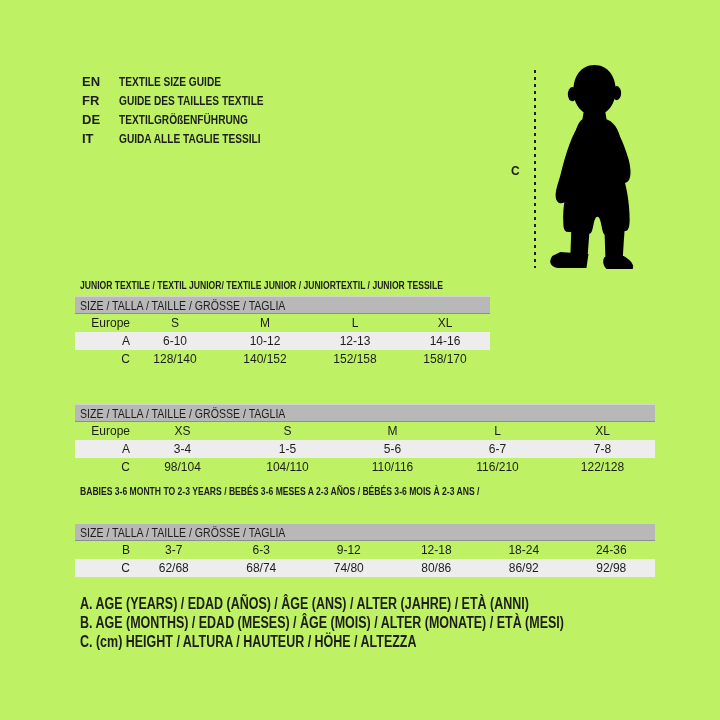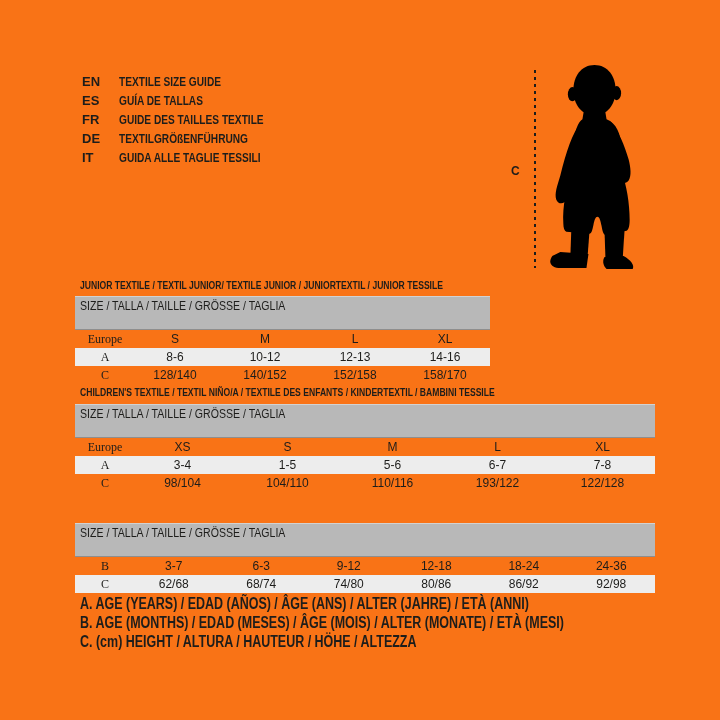--- a/index.html
+++ b/index.html
@@ -3,21 +3,21 @@
 <meta charset="utf-8">
 <style>
   html, body { margin: 0; padding: 0; }
   body {
     width: 720px; height: 720px;
     background: #ffffff;
     font-family: "Liberation Sans", sans-serif;
     color: #1d1d1b;
     overflow: hidden;
   }
-  .canvas { position: relative; width: 720px; height: 720px; background: #f97316; }
+  .canvas { position: relative; width: 720px; height: 720px; background: #bef264; }
 
   
   .cond   { display: inline-block; transform: scaleX(0.78); transform-origin: 0 50%; white-space: nowrap; }
   .cond-m { display: inline-block; transform: scaleX(0.88); transform-origin: 0 50%; white-space: nowrap; }
 
   
   .lang-list { position: absolute; left: 82px; top: 72px; }
   .lang-row { display: flex; height: 19px; line-height: 19px; font-weight: bold; font-size: 13px; }
   .lang-code { width: 37px; }
   .lang-label { }
@@ -30,56 +30,52 @@
   }
   .fig-label { position: absolute; left: 511px; top: 164px; font-weight: bold; font-size: 12px; }
   .toddler { position: absolute; left: 544px; top: 63px; }
 
   
   .sec-title { position: absolute; left: 80px; font-weight: bold; font-size: 11px; line-height: 19px; }
 
   
   .stable { position: absolute; left: 75px; }
   .thead {
-    height: 34px; line-height: 19px;
+    height: 18px; line-height: 19px;
     background: #b8b8b8;
     border-top: 1px solid #d2d2d2;
     border-bottom: 1px solid #8e8e8e;
     padding-left: 5px; box-sizing: border-box;
     font-size: 12px;
   }
   .trow { display: grid; height: 18px; line-height: 18px; font-size: 12px; }
   .trow.shaded { background: #ededed; }
   .cols5 { grid-template-columns: 55px 1fr 1fr 1fr 1fr; }
   .cols6 { grid-template-columns: 55px 1fr 1fr 1fr 1fr 1fr; }
   .cols7 { grid-template-columns: 55px 1fr 1fr 1fr 1fr 1fr 1fr; }
   .cell { text-align: center; overflow: hidden; }
-  .cell.rowlabel { text-align: center; padding-left: 5px; font-family: Liberation Serif, serif; }
+  .cell.rowlabel { text-align: right; padding-left: 5px; }
 
   .t1 { top: 296px; width: 415px; }
   .t2 { top: 404px; width: 580px; }
   .t3 { top: 523px; width: 580px; }
 
   
   .legend { position: absolute; left: 80px; top: 594px; }
   .legend-line { height: 19px; line-height: 19px; font-weight: bold; font-size: 16px; }
 </style>
 </head>
 <body>
 
 <div class="canvas">
 
   <div class="lang-list">
     <div class="lang-row">
       <span class="lang-code">EN</span>
       <span class="lang-label cond">TEXTILE SIZE GUIDE</span>
-    </div>
-    <div class="lang-row">
-      <span class="lang-code">ES</span>
-      <span class="lang-label cond">GUÍA DE TALLAS</span>
     </div>
     <div class="lang-row">
       <span class="lang-code">FR</span>
       <span class="lang-label cond">GUIDE DES TAILLES TEXTILE</span>
     </div>
     <div class="lang-row">
       <span class="lang-code">DE</span>
       <span class="lang-label cond">TEXTILGRÖßENFÜHRUNG</span>
     </div>
     <div class="lang-row">
@@ -117,37 +113,34 @@
     </div>
     <div class="trow cols5">
       <div class="cell rowlabel">Europe</div>
       <div class="cell">S</div>
       <div class="cell">M</div>
       <div class="cell">L</div>
       <div class="cell">XL</div>
     </div>
     <div class="trow cols5 shaded">
       <div class="cell rowlabel">A</div>
-      <div class="cell">8-6</div>
+      <div class="cell">6-10</div>
       <div class="cell">10-12</div>
       <div class="cell">12-13</div>
       <div class="cell">14-16</div>
     </div>
     <div class="trow cols5">
       <div class="cell rowlabel">C</div>
       <div class="cell">128/140</div>
       <div class="cell">140/152</div>
       <div class="cell">152/158</div>
       <div class="cell">158/170</div>
     </div>
   </div>
 
-  <div class="sec-title" style="top:383px">
-    <span class="cond">CHILDREN'S TEXTILE / TEXTIL NIÑO/A / TEXTILE DES ENFANTS / KINDERTEXTIL / BAMBINI TESSILE</span>
-  </div>
   <div class="stable t2">
     <div class="thead">
       <span class="cond-m">SIZE / TALLA / TAILLE / GRÖSSE / TAGLIA</span>
     </div>
     <div class="trow cols6">
       <div class="cell rowlabel">Europe</div>
       <div class="cell">XS</div>
       <div class="cell">S</div>
       <div class="cell">M</div>
       <div class="cell">L</div>
@@ -159,26 +152,27 @@
       <div class="cell">1-5</div>
       <div class="cell">5-6</div>
       <div class="cell">6-7</div>
       <div class="cell">7-8</div>
     </div>
     <div class="trow cols6">
       <div class="cell rowlabel">C</div>
       <div class="cell">98/104</div>
       <div class="cell">104/110</div>
       <div class="cell">110/116</div>
-      <div class="cell">193/122</div>
+      <div class="cell">116/210</div>
       <div class="cell">122/128</div>
     </div>
   </div>
 
   <div class="sec-title" style="top:482px">
+    <div><span class="cond">BABIES 3-6 MONTH TO 2-3 YEARS / BEBÉS 3-6 MESES A 2-3 AÑOS / BÉBÉS 3-6 MOIS À 2-3 ANS /</span></div>
   </div>
   <div class="stable t3">
     <div class="thead">
       <span class="cond-m">SIZE / TALLA / TAILLE / GRÖSSE / TAGLIA</span>
     </div>
     <div class="trow cols7">
       <div class="cell rowlabel">B</div>
       <div class="cell">3-7</div>
       <div class="cell">6-3</div>
       <div class="cell">9-12</div>

